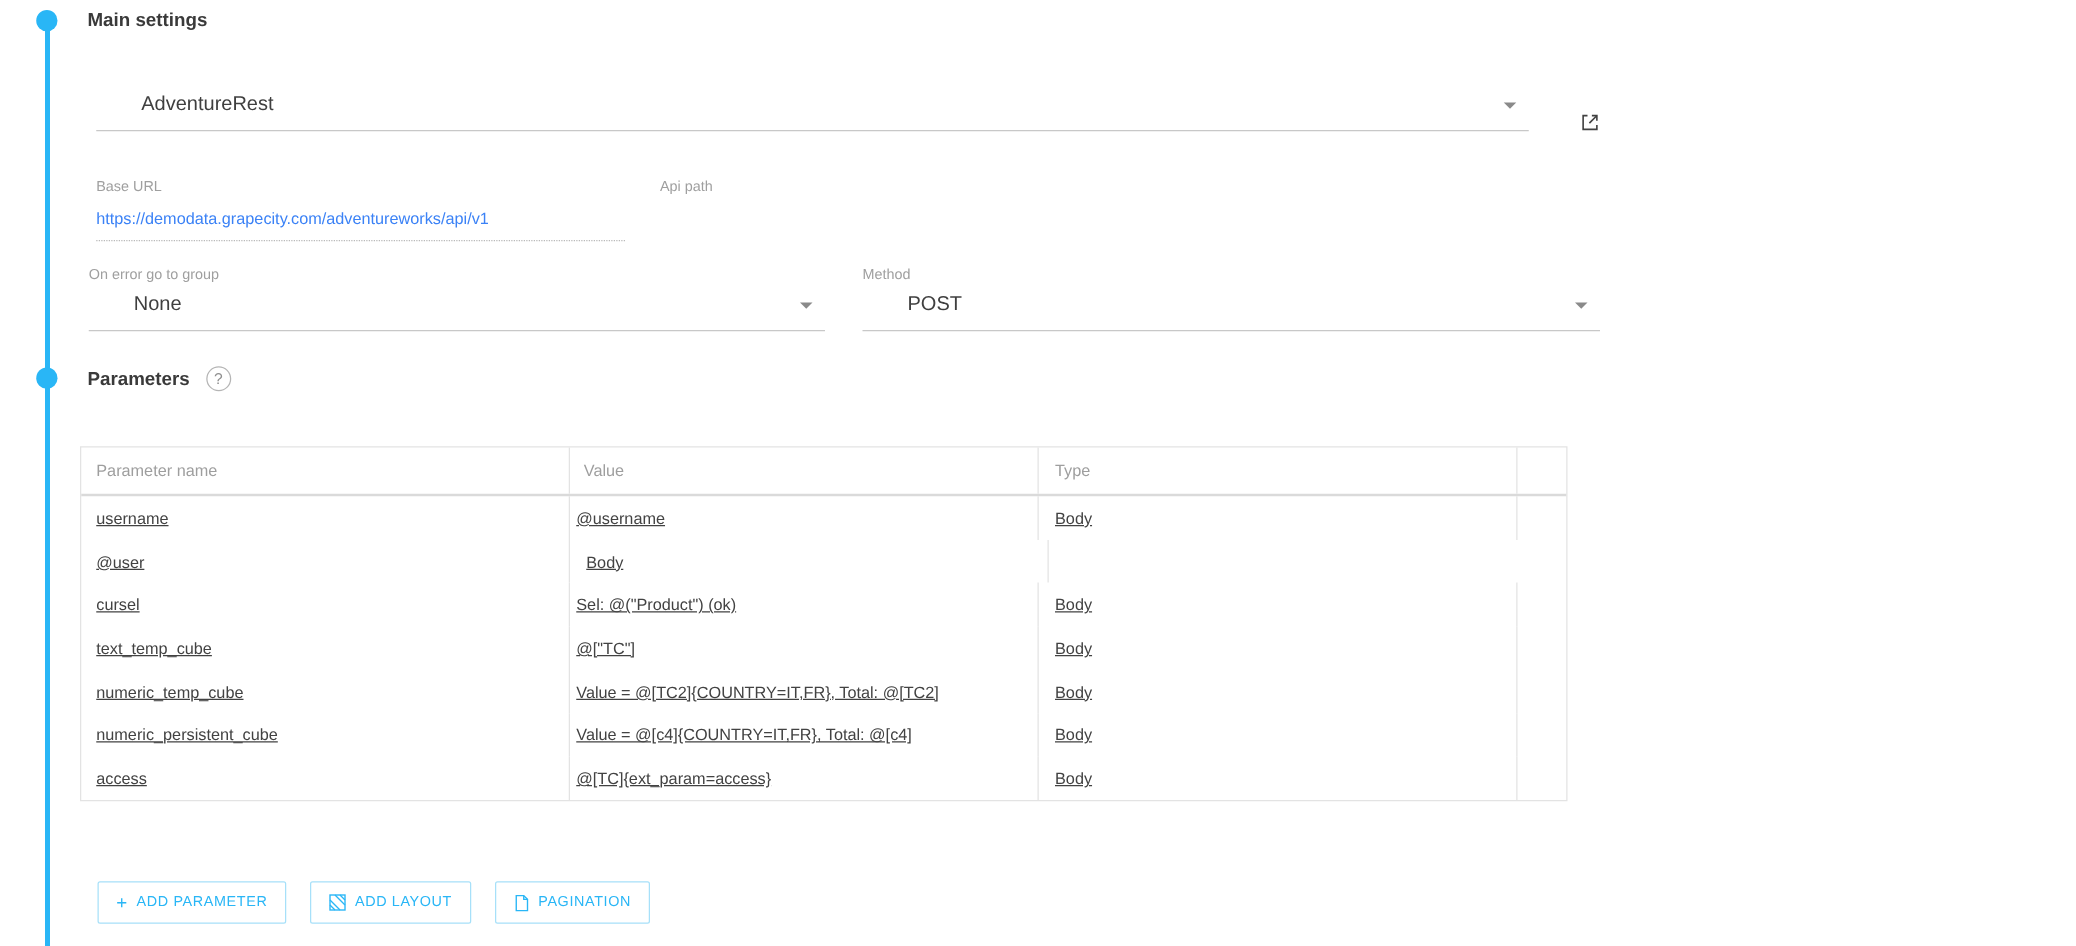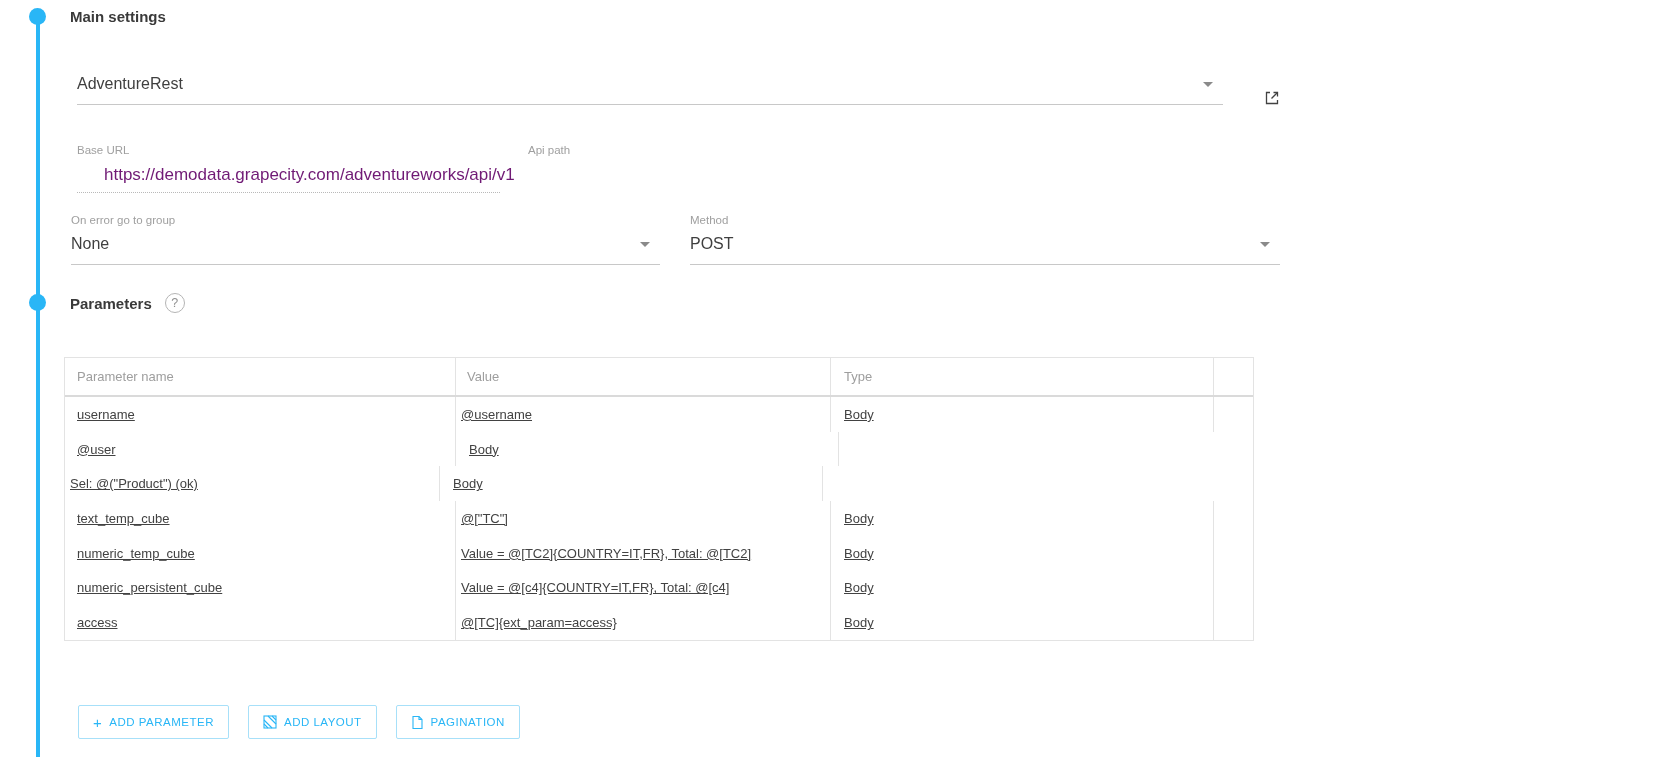--- a/index.html
+++ b/index.html
@@ -32,23 +32,23 @@
   
   .field { position: absolute; }
   .field .flabel { font-size: 11.5px; color: #9f9f9f; line-height: 14px; display: block; }
   .vrow {
     display: flex; align-items: center; justify-content: space-between;
     border-bottom: 1px solid #c8c8c8;
   }
   .vrow.big   { margin-top: 7px;  padding-bottom: 10px; }
   .vrow.small { margin-top: 10px; padding-bottom: 9px; }
   .vrow.dotted { border-bottom-style: dotted; border-bottom-color: #b9b9b9; }
-  .val-lg { font-size: 16px;  color: #3f3f3f; line-height: 20px; }
+  .val-lg { font-size: 16px;  color: #3f3f3f; line-height: 20px; margin-left: 36px; }
   .val-sm { font-size: 13.5px; color: #424242; line-height: 16px; }
-  .val-dis { font-size: 17px; color: #701a75; line-height: 16px; margin-left: 27px; }
+  .val-dis { font-size: 13px; color: #3b82f6; line-height: 16px; }
   .dd-arrow {
     width: 0; height: 0; margin-right: 10px;
     border-left: 5px solid transparent; border-right: 5px solid transparent;
     border-top: 5px solid #8a8a8a;
   }
   .f-connection { left: 77px;  top: 67px;  width: 1146px; }
   .f-baseurl    { left: 77px;  top: 143px; width: 423px;  }
   .f-apipath    { left: 528px; top: 143px; width: 786px;  }
   .f-onerror    { left: 71px;  top: 213px; width: 589px;  }
   .f-method     { left: 690px; top: 213px; width: 590px;  }
@@ -156,20 +156,21 @@
         <div class="cell c2 bcell">@username</div>
         <div class="cell c3 bcell">Body</div>
         <div class="cell c4"></div>
       </div>
       <div class="trow">
         <div class="cell c1 bcell">@user</div>
         <div class="cell c3 bcell">Body</div>
         <div class="cell c4"></div>
       </div>
       <div class="trow">
+        <div class="cell c1 bcell">cursel</div>
         <div class="cell c2 bcell">Sel: @("Product") (ok)</div>
         <div class="cell c3 bcell">Body</div>
         <div class="cell c4"></div>
       </div>
       <div class="trow">
         <div class="cell c1 bcell">text_temp_cube</div>
         <div class="cell c2 bcell">@["TC"]</div>
         <div class="cell c3 bcell">Body</div>
         <div class="cell c4"></div>
       </div>

